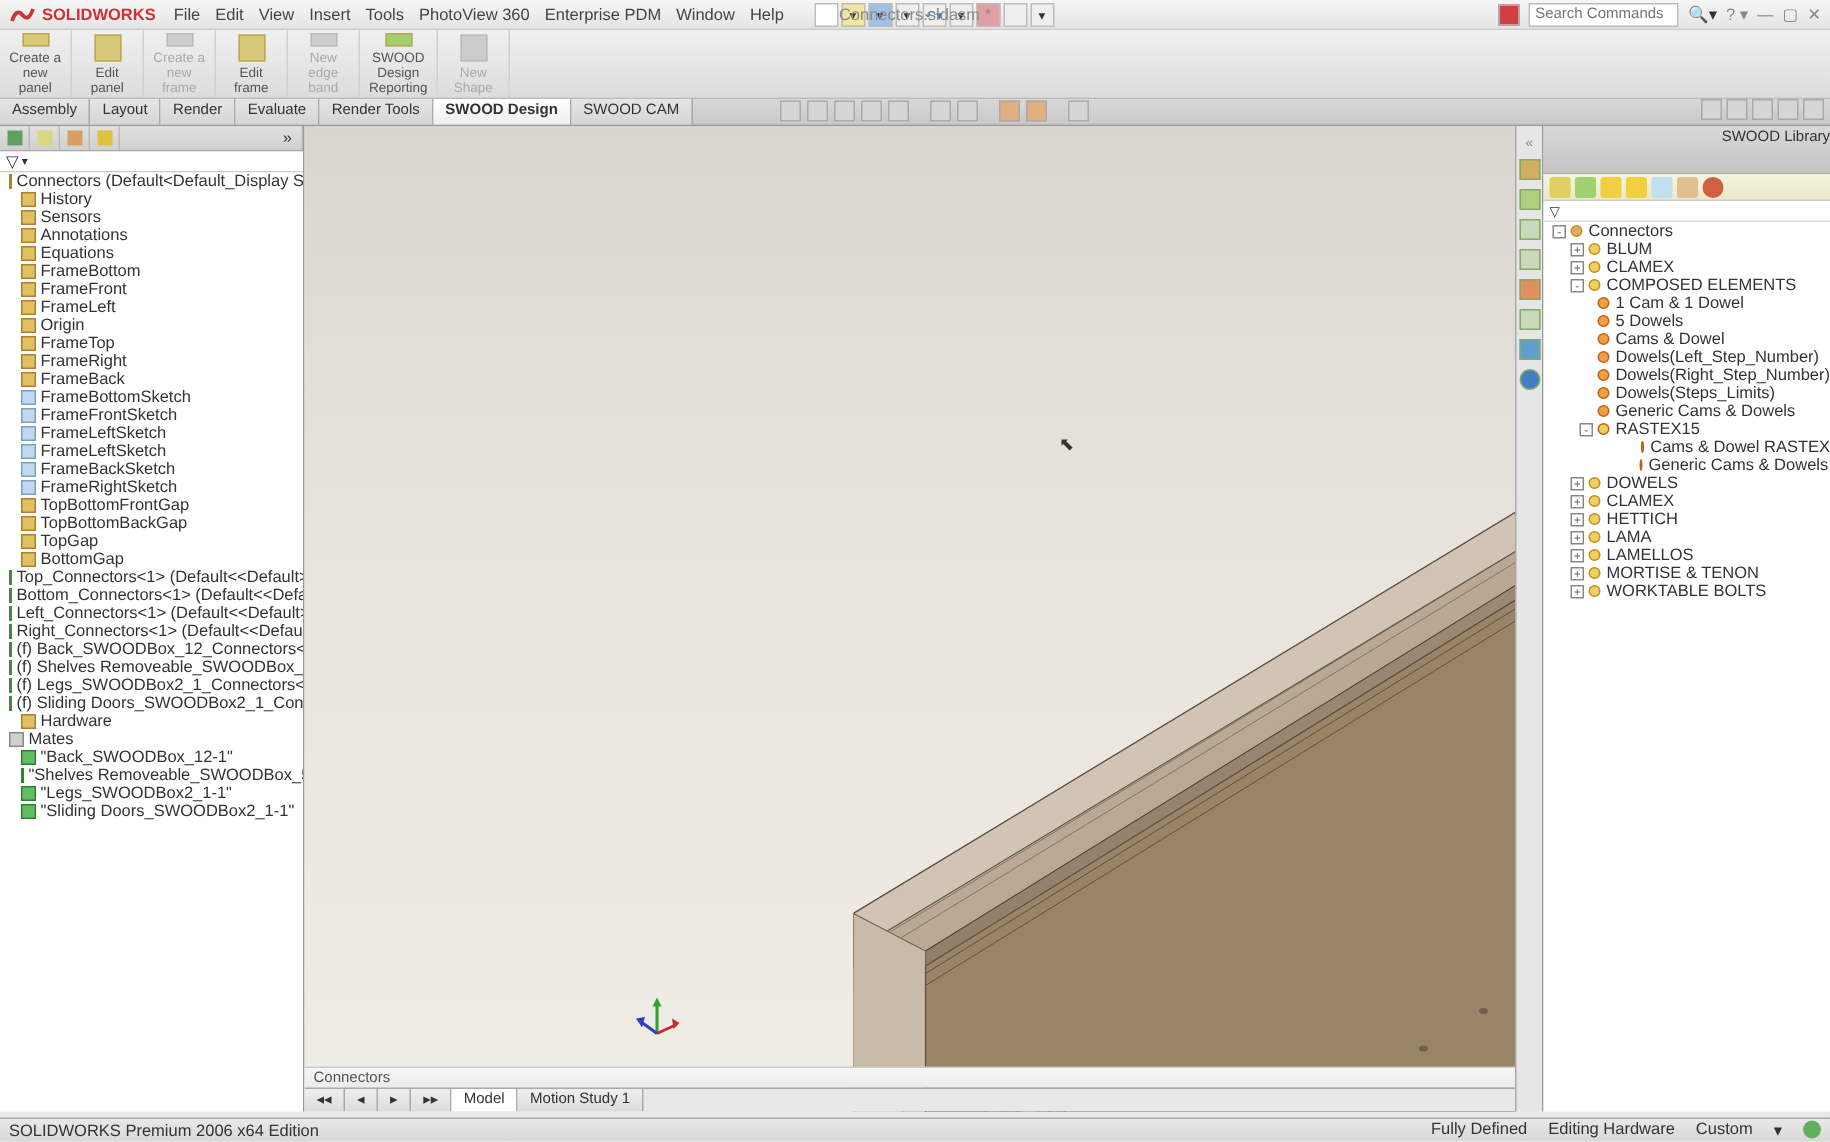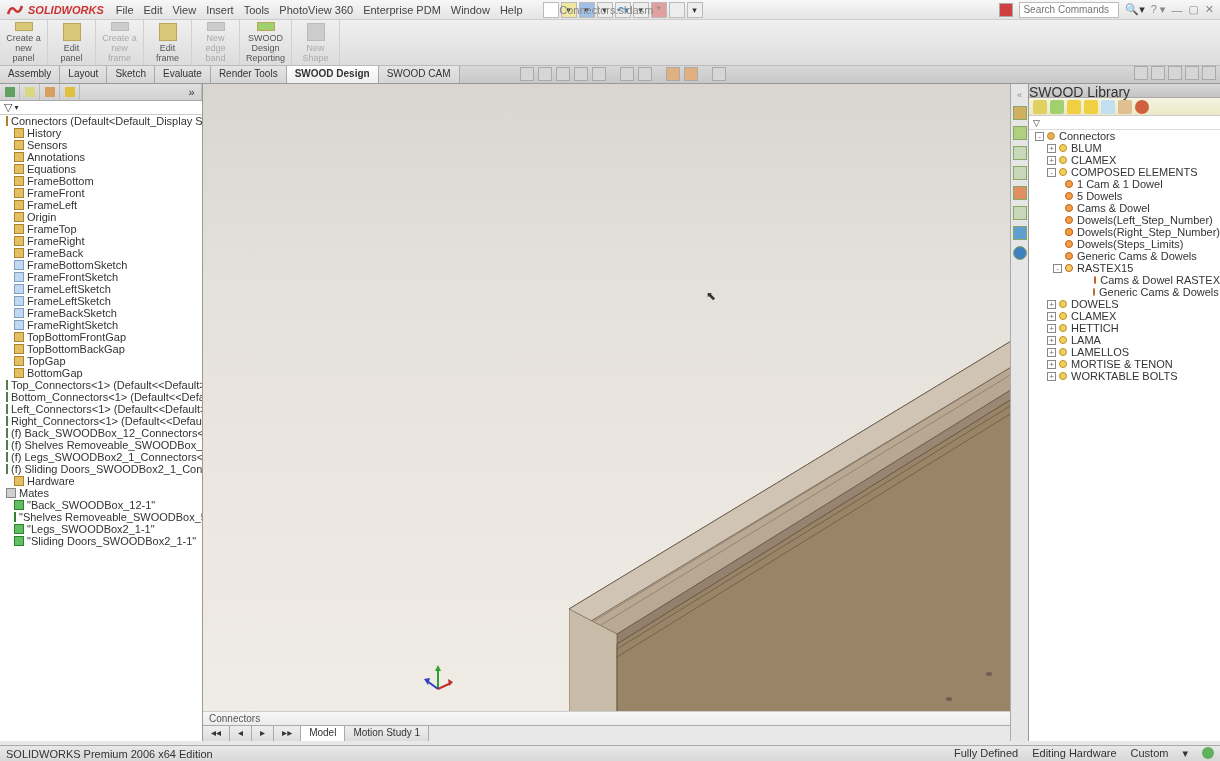--- a/index.html
+++ b/index.html
@@ -1,20 +1,20 @@
 <!DOCTYPE html>
 <html><head>
 <meta charset="utf-8">
 <style>
 *{box-sizing:border-box;margin:0;padding:0;font-family:"Segoe UI",Tahoma,sans-serif;font-size:11px;color:#333}
 body{background:#e8e8e8;width:1220px;height:761px;overflow:hidden;position:relative}
 
 .menubar{height:20px;background:linear-gradient(#f7f7f7,#e4e4e4);display:flex;align-items:center;padding-left:6px;border-bottom:1px solid #ccc}
 .sw-logo{width:18px;height:18px;display:flex;align-items:center;justify-content:center;margin-right:4px}
-.sw-brand{font-weight:bold;font-style:italic;color:#cc3333;margin-right:12px;font-size:11px}
+.sw-brand{font-weight:bold;color:#cc3333;margin-right:12px;font-size:11px}
 .menubar .mi{margin-right:10px;color:#444;cursor:pointer}
 .titlecenter{position:absolute;left:50%;transform:translateX(-50%);color:#888;font-size:11px}
 .menur{margin-left:auto;display:flex;align-items:center;gap:6px;padding-right:6px}
 .searchbox{width:100px;height:16px;border:1px solid #bbb;background:#fff;font-size:10px;padding:0 3px;color:#999}
 .smallsq{width:14px;height:14px;border:1px solid #aaa;background:#ddd}
 
 .ribbon{height:46px;background:linear-gradient(#f0f0f0,#dcdcdc);display:flex;border-bottom:1px solid #bbb}
 .rbtn{display:flex;flex-direction:column;align-items:center;justify-content:center;padding:2px 6px;border-right:1px solid #d0d0d0;cursor:pointer;min-width:48px}
 .rbtn .ric{width:18px;height:18px;background:#d8c878;border:1px solid #b8a858;margin-bottom:2px}
 .rbtn .rlab{font-size:9px;line-height:10px;text-align:center;color:#555}
@@ -49,21 +49,21 @@
 .triad{position:absolute;left:220px;bottom:50px;width:30px;height:30px}
 .vtabbar{position:absolute;bottom:0;left:0;right:0;height:16px;background:#e8e8e8;border-top:1px solid #aaa;display:flex}
 .vtab{padding:1px 8px;font-size:10px;border-right:1px solid #aaa;background:linear-gradient(#eee,#ddd);cursor:pointer}
 .vtab.active{background:#fff}
 .vlabel{position:absolute;bottom:16px;left:0;right:0;height:14px;background:linear-gradient(#f6f6f6,#ececec);border-top:1px solid #ccc;padding-left:6px;font-size:10px;color:#555;line-height:14px}
 
 .righticons{width:18px;background:#e6e6e6;border-left:1px solid #aaa;display:flex;flex-direction:column;gap:6px;padding-top:6px;align-items:center}
 .ric2{width:14px;height:14px;background:#c8d8b8;border:1px solid #88a868}
 
 .swl{width:192px;background:#f0f0f0;border-left:1px solid #999;display:flex;flex-direction:column}
-.swl-title{height:14px;background:linear-gradient(#d8d8d8,#c4c4c4);text-align:left;font-size:14px;border-bottom:1px solid #aaa;position:relative;line-height:16px}
+.swl-title{height:32px;background:linear-gradient(#d8d8d8,#c4c4c4);text-align:right;font-size:10px;border-bottom:1px solid #aaa;position:relative;line-height:16px}
 .swl-tb{height:18px;background:linear-gradient(#f4f4e0,#ece8c8);display:flex;gap:3px;align-items:center;padding-left:4px;border-bottom:1px solid #ccc}
 .swl-tb .i{width:14px;height:14px;border-radius:2px}
 .swl-body{flex:1;background:#fff;font-size:10px;overflow:hidden}
 .snode{white-space:nowrap;padding-left:18px;line-height:12px;height:12px;display:flex;align-items:center}
 .snode .si{width:8px;height:8px;background:#f0d060;border:1px solid #c09020;border-radius:50%;margin-right:4px}
 .snode.lv1{padding-left:24px}
 .snode.lv2{padding-left:64px}
 .snode.lv1 .si,.snode.lv2 .si{background:#f0a040;border-color:#c06020}
 .snode.grp .si{background:#f0d060}
 .exp{width:9px;height:9px;border:1px solid #888;background:#fff;font-size:8px;line-height:7px;text-align:center;margin-right:3px;color:#666}
@@ -146,21 +146,21 @@
     </div>
   <div class="rbtn dis">
       <div class="ric"></div>
       <div class="rlab">New<br>Shape</div>
     </div>
 </div>
 
 <div class="tabbar">
   <div class="tab">Assembly</div>
   <div class="tab">Layout</div>
-  <div class="tab">Sketch</div>
+  <div class="tab">Render</div>
   <div class="tab">Evaluate</div>
   <div class="tab">Render Tools</div>
   <div class="tab active">SWOOD Design</div>
   <div class="tab">SWOOD CAM</div>
   <div class="viewtools">
     <div class="vti"></div>
     <div class="vti"></div>
     <div class="vti"></div>
     <div class="vti"></div>
     <div class="vti"></div>

